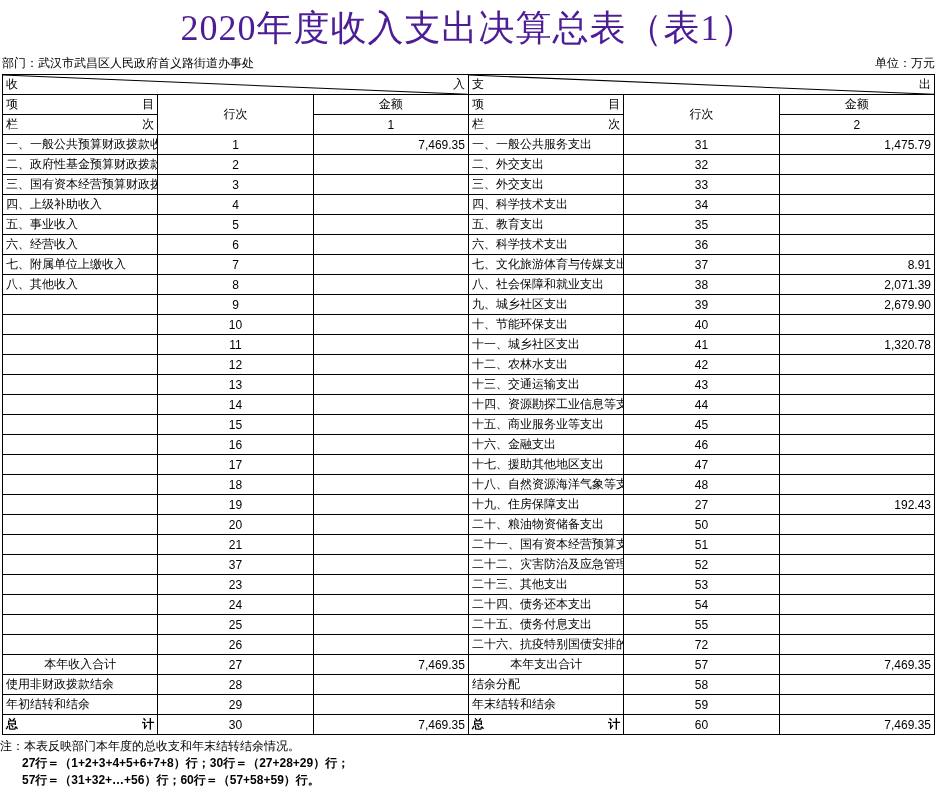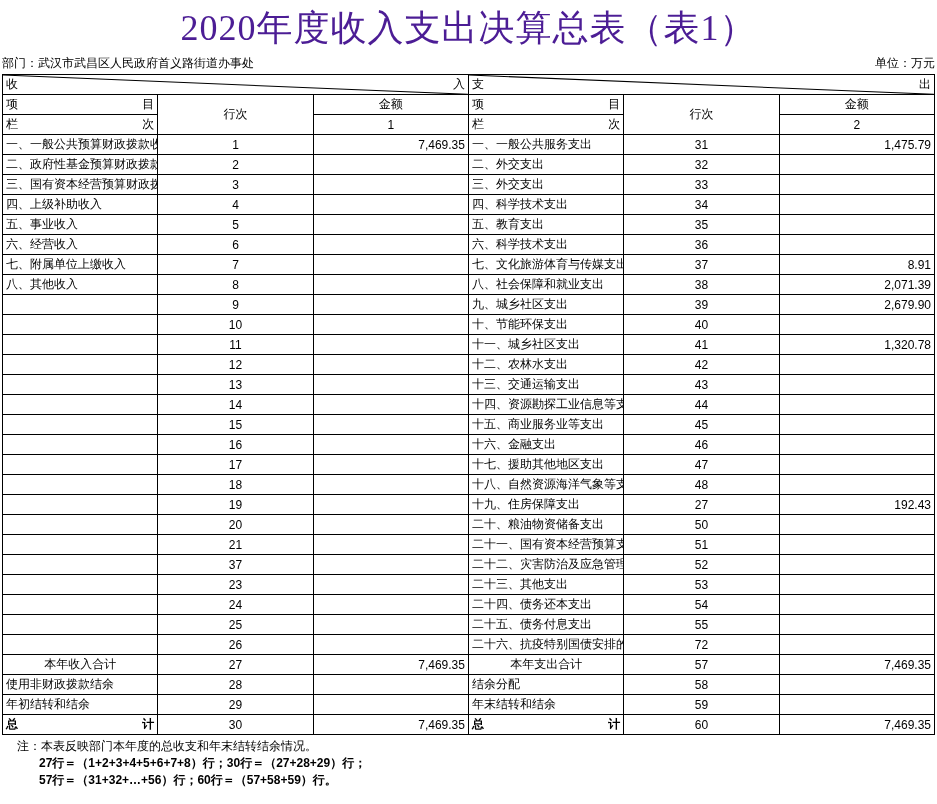--- a/index.html
+++ b/index.html
@@ -72,21 +72,21 @@
     position: absolute;
     left: 0; top: 0; right: 0; bottom: 0;
   }
   .ctr { text-align: center; }
   .total-row td { font-weight: bold; }
   .total-label { text-align: center; font-weight: bold; }
   .sum-left { text-align: left; font-weight: bold; }
   .sum-ji { float: right; font-weight: bold; }
   .notes {
     font-size: 12px;
-    padding-left: 17px;
+    padding-left: 0;
     padding-top: 3px;
     line-height: 17px;
   }
   .notes .indent { padding-left: 22px; font-weight: bold; }
 </style>
 </head>
 <body>
 
 <div class="sheet">
 

